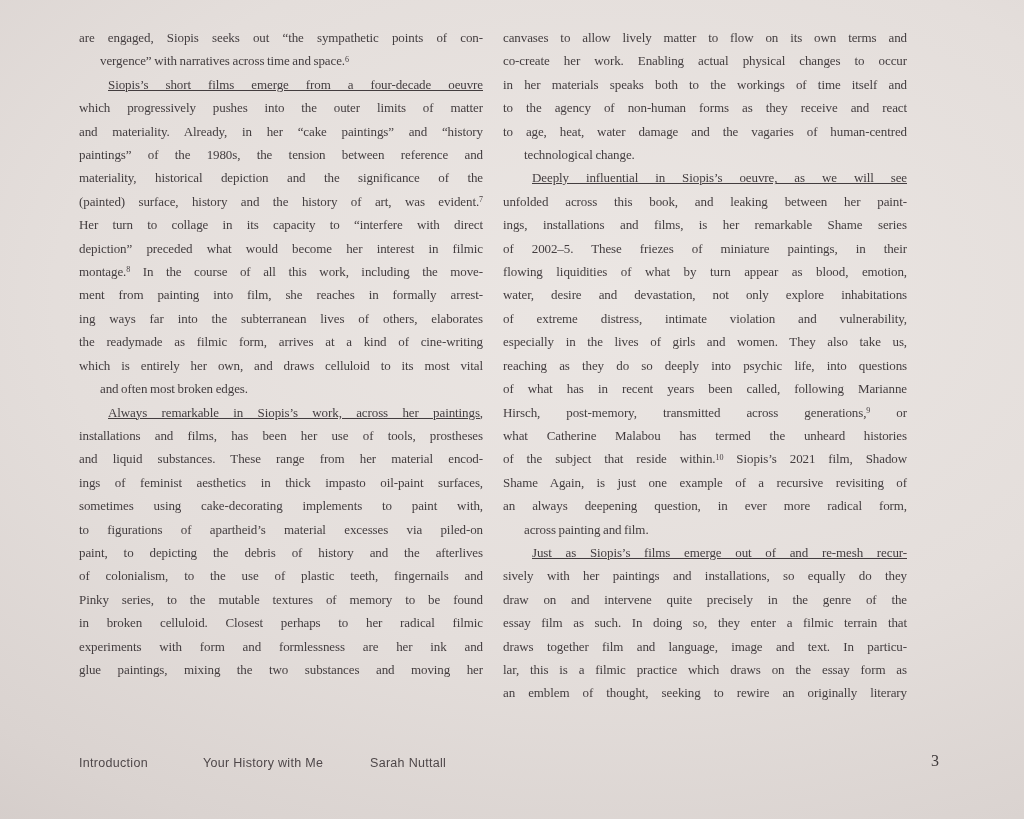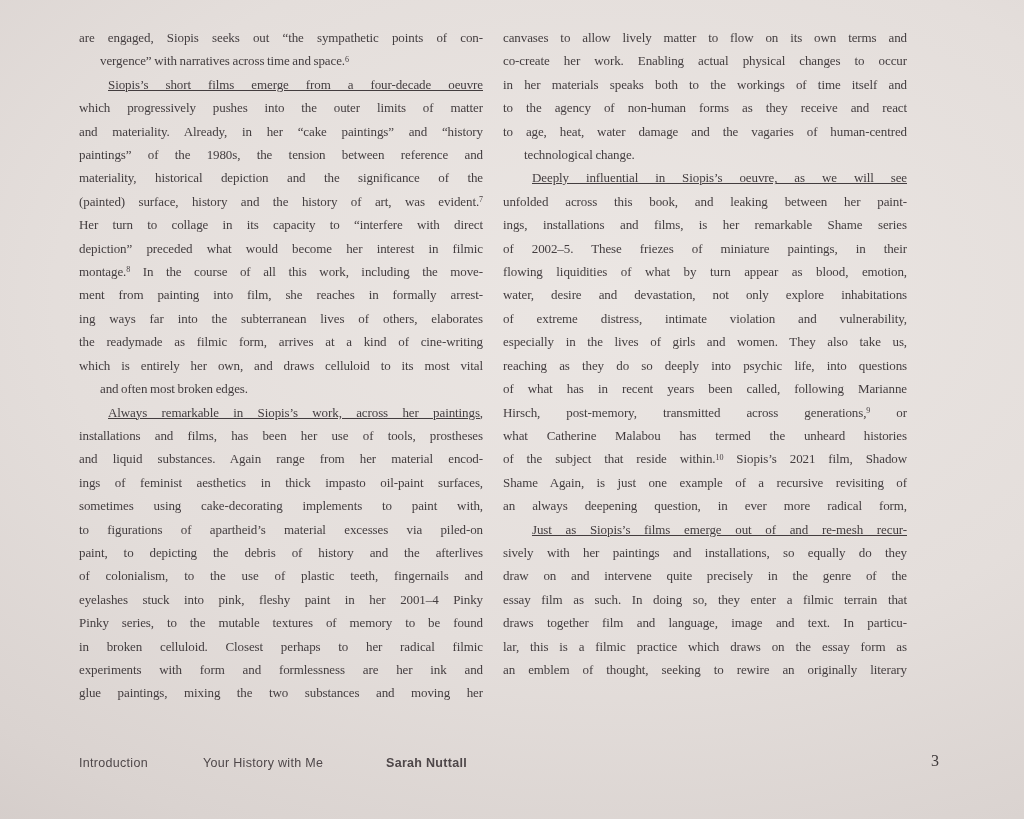--- a/index.html
+++ b/index.html
@@ -30,21 +30,21 @@
     position:relative;top:-0.45em;
   }
   .footer{
     position:absolute;left:0;top:752px;width:1024px;height:30px;
     font-family:"Liberation Sans","DejaVu Sans",sans-serif;
     font-size:12.5px;color:#4e4749;text-align:right;
   }
   .footer .f-item{position:absolute;top:4px;letter-spacing:0.3px;}
   .f-chapter{left:79px;}
   .f-title{left:203px;}
-  .f-author{left:386px;font-weight:bold;}
+  .f-author{left:370px;}
   .f-pagenum{
     position:absolute;left:931px;top:0;
     font-family:"Liberation Serif","DejaVu Serif",serif;
     font-size:16px;color:#3f3a3b;letter-spacing:0;
   }
 </style>
 </head>
 <body>
 
 <div class="page">
@@ -61,27 +61,26 @@
       <div class="line">Her turn to collage in its capacity to “interfere with direct</div>
       <div class="line">depiction” preceded what would become her interest in filmic</div>
       <div class="line">montage.<sup>8</sup> In the course of all this work, including the move-</div>
       <div class="line">ment from painting into film, she reaches in formally arrest-</div>
       <div class="line">ing ways far into the subterranean lives of others, elaborates</div>
       <div class="line">the readymade as filmic form, arrives at a kind of cine-writing</div>
       <div class="line">which is entirely her own, and draws celluloid to its most vital</div>
       <div class="line end">and often most broken edges.</div>
       <div class="line in">Always remarkable in Siopis’s work, across her paintings,</div>
       <div class="line">installations and films, has been her use of tools, prostheses</div>
-      <div class="line">and liquid substances. Again range from her material encod-</div>
+      <div class="line">and liquid substances. These range from her material encod-</div>
       <div class="line">ings of feminist aesthetics in thick impasto oil-paint surfaces,</div>
       <div class="line">sometimes using cake-decorating implements to paint with,</div>
       <div class="line">to figurations of apartheid’s material excesses via piled-on</div>
       <div class="line">paint, to depicting the debris of history and the afterlives</div>
       <div class="line">of colonialism, to the use of plastic teeth, fingernails and</div>
-      <div class="line">eyelashes stuck into pink, fleshy paint in her 2001–4 <span class="it">Pinky</span></div>
       <div class="line"><span class="it">Pinky</span> series, to the mutable textures of memory to be found</div>
       <div class="line">in broken celluloid. Closest perhaps to her radical filmic</div>
       <div class="line">experiments with form and formlessness are her ink and</div>
       <div class="line">glue paintings, mixing the two substances and moving her</div>
     </section>
 
   <section class="col col-right">
       <div class="line">canvases to allow lively matter to flow on its own terms and</div>
       <div class="line">co-create her work. Enabling actual physical changes to occur</div>
       <div class="line">in her materials speaks both to the workings of time itself and</div>
@@ -96,20 +95,21 @@
       <div class="line">water, desire and devastation, not only explore inhabitations</div>
       <div class="line">of extreme distress, intimate violation and vulnerability,</div>
       <div class="line">especially in the lives of girls and women. They also take us,</div>
       <div class="line">reaching as they do so deeply into psychic life, into questions</div>
       <div class="line">of what has in recent years been called, following Marianne</div>
       <div class="line">Hirsch, post-memory, transmitted across generations,<sup>9</sup> or</div>
       <div class="line">what Catherine Malabou has termed the unheard histories</div>
       <div class="line">of the subject that reside within.<sup>10</sup> Siopis’s 2021 film, <span class="it">Shadow</span></div>
       <div class="line"><span class="it">Shame Again</span>, is just one example of a recursive revisiting of</div>
       <div class="line">an always deepening question, in ever more radical form,</div>
+      <div class="line end">across painting and film.</div>
       <div class="line in">Just as Siopis’s films emerge out of and re-mesh recur-</div>
       <div class="line">sively with her paintings and installations, so equally do they</div>
       <div class="line">draw on and intervene quite precisely in the genre of the</div>
       <div class="line">essay film as such. In doing so, they enter a filmic terrain that</div>
       <div class="line">draws together film and language, image and text. In particu-</div>
       <div class="line">lar, this is a filmic practice which draws on the essay form as</div>
       <div class="line">an emblem of thought, seeking to rewire an originally literary</div>
     </section>
 
   <footer class="footer">

